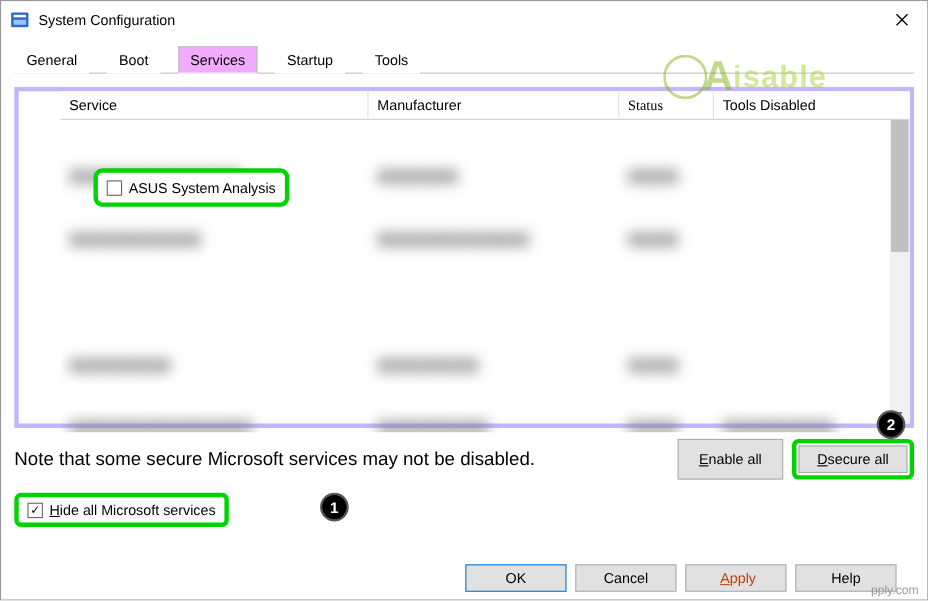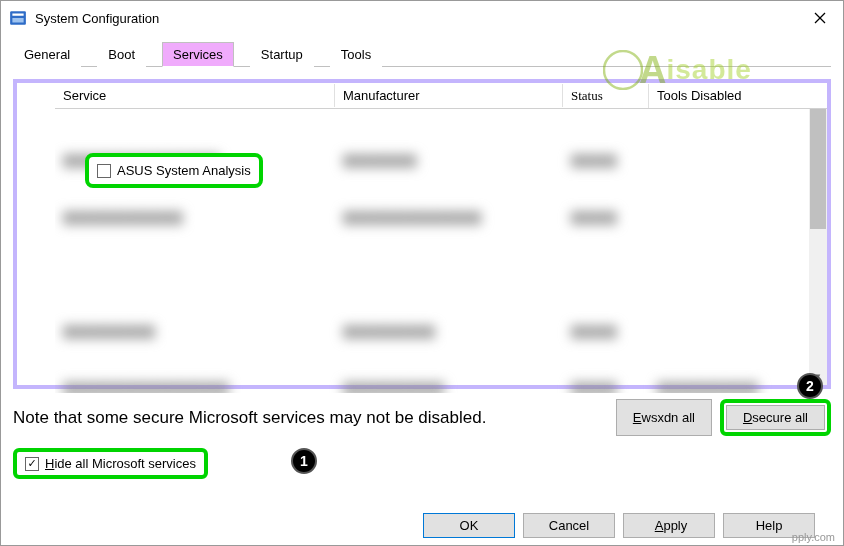--- a/index.html
+++ b/index.html
@@ -40,21 +40,21 @@
     .blur-row .bc { overflow: hidden; white-space: nowrap; }
     
     .row-highlight { position: absolute; top: 44px; left: 6px; border: 4px solid #00d400; border-radius: 8px; padding: 6px 8px; background: #fff; display: flex; align-items: center; gap: 6px; z-index: 5; margin-left: 24px; }
     .row-highlight .cb { width: 14px; height: 14px; border: 1px solid #666; background: #fff; }
     .row-highlight .lbl { font-size: 13px; }
     
     .note-row { display: flex; align-items: center; justify-content: space-between; margin-top: 10px; position: relative; }
     .note-text { font-size: 17px; color: #000; }
     .btn-row-right { display: flex; gap: 8px; }
     .btn { border: 1px solid #adadad; background: #e1e1e1; padding: 4px 16px; font-size: 13px; cursor: pointer; min-width: 96px; text-align: center; }
-    .btn.disabled { color: #000000; cursor: default; padding-left: 20px; }
+    .btn.disabled { color: #c2410c; cursor: default; padding-left: 20px; }
     
     .hide-row { margin-top: 12px; display: flex; align-items: center; position: relative; }
     .hide-highlight { border: 4px solid #00d400; border-radius: 6px; padding: 4px 8px; display: inline-flex; align-items: center; gap: 6px; }
     .hide-highlight .cb { width: 14px; height: 14px; border: 1px solid #666; background: #fff; display: flex; align-items: center; justify-content: center; font-size: 11px; }
     .hide-highlight .lbl { font-size: 13px; }
     .u { text-decoration: underline; }
     
     .badge { width: 26px; height: 26px; border-radius: 50%; background: #000; color: #fff; font-weight: bold; display: flex; align-items: center; justify-content: center; font-size: 14px; position: absolute; border: 2px solid #555; }
     .badge-1 { left: 278px; top: 0px; }
     
@@ -132,21 +132,21 @@
       </div>
       <div class="scrollbar-vert">
         <div class="scrollbar-thumb"></div>
         <div class="arrow-down">▾</div>
       </div>
     </div>
 
     <div class="note-row">
       <div class="note-text">Note that some secure Microsoft services may not be disabled.</div>
       <div class="btn-row-right">
-        <button class="btn"><span class="u">E</span><span>wsxdn all</span></button>
+        <button class="btn"><span class="u">E</span><span>nable all</span></button>
         <span class="disable-highlight">
           <div class="badge badge" style="right:4px; top:-30px; position:absolute;">2</div>
           <button class="btn"><span class="u">D</span><span>secure all</span></button>
         </span>
       </div>
     </div>
 
     <div class="hide-row">
       <span class="hide-highlight">
         <span class="cb">✓</span>

